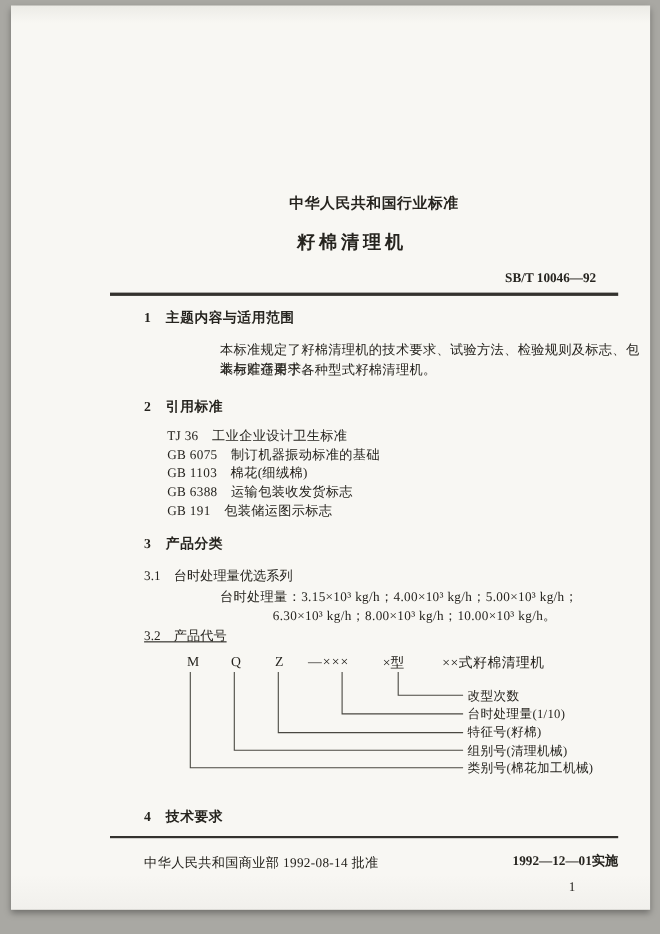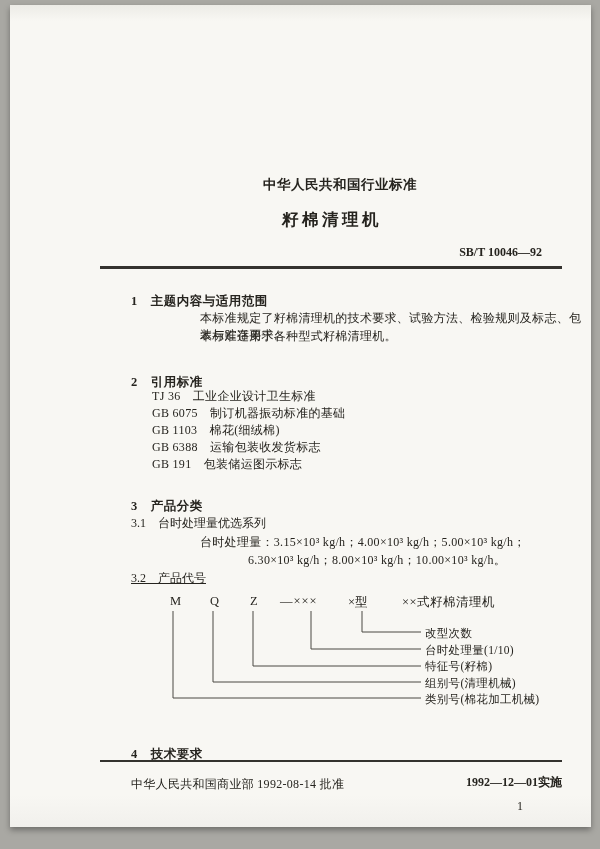--- a/index.html
+++ b/index.html
@@ -12,28 +12,28 @@
     overflow:hidden;
   }
   .page {
     position:absolute; left:10px; top:5px; width:581px; height:822px;
     background:linear-gradient(180deg,#ecebe6 0px,#f8f7f3 16px,#f8f7f3 790px,#f1f0ec 822px);
     box-shadow:0 3px 6px rgba(0,0,0,0.35);
   }
   .abs { position:absolute; }
 
   .std-type   { left:253px; top:171px; font-size:13.5px; font-weight:bold; letter-spacing:0.5px; }
-  .doc-title  { left:272px; top:204px; font-size:16.5px; font-weight:bold; letter-spacing:3.5px; }
+  .doc-title  { left:260px; top:204px; font-size:16.5px; font-weight:bold; letter-spacing:3.5px; }
   .std-no     { left:430px; top:240px; width:102px; font-size:12px; font-weight:bold; text-align:right; }
 
   .rule       { left:90px; width:462px; height:2px; background:#34322e; }
   .rule-top   { top:261px; height:2.5px; }
   .rule-bottom{ top:755px; }
 
-  .h2         { font-size:12.5px; font-weight:bold; letter-spacing:0.5px;margin-top:12px; }
+  .h2         { font-size:12.5px; font-weight:bold; letter-spacing:0.5px; }
   .body-text  { font-size:12px; letter-spacing:0.3px;margin-left:48px; }
 
   .s1-head    { left:121px; top:276px; }
   .s1-p1      { left:142px; top:305px; }
   .s1-p2      { left:142px; top:323px; }
 
   .s2-head    { left:121px; top:357px; }
   .refs       { left:142px; top:383px; font-size:12px; line-height:17px; letter-spacing:0.3px; }
 
   .s3-head    { left:121px; top:481px; }

